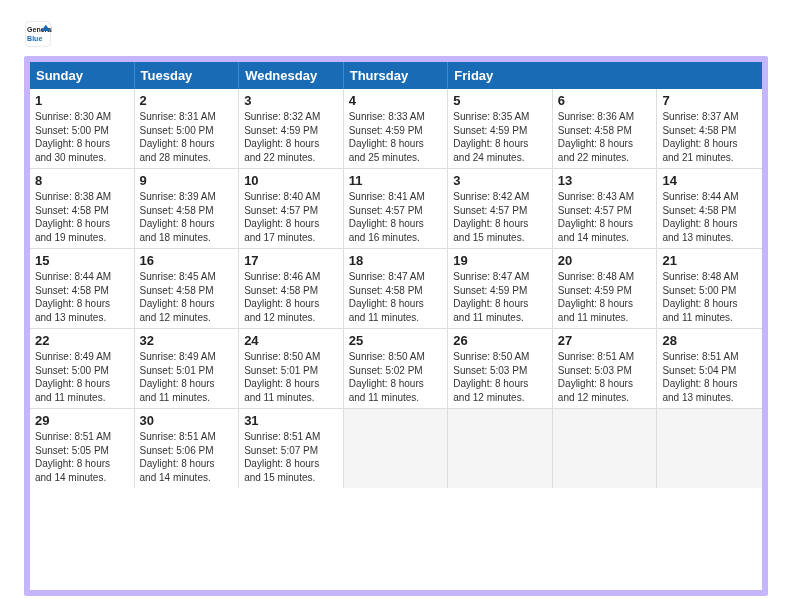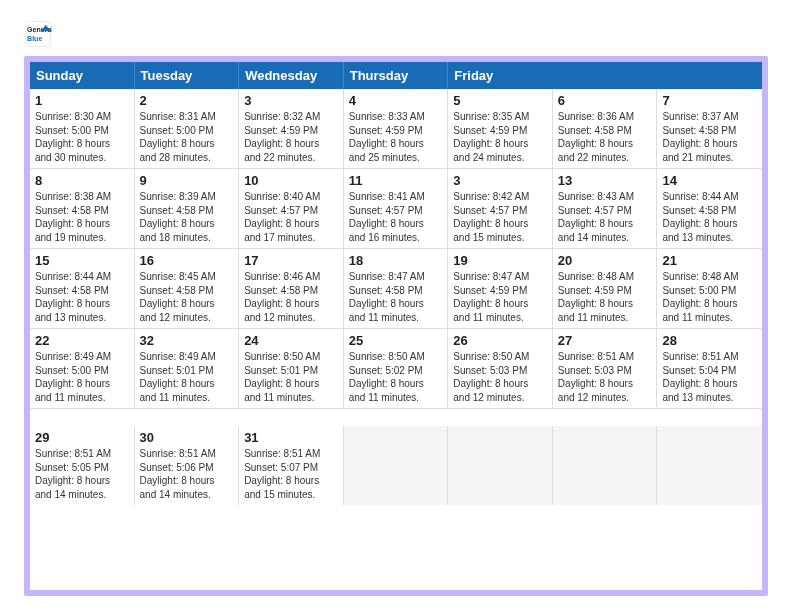--- a/index.html
+++ b/index.html
@@ -68,21 +68,21 @@
     .cal-body {
       display: flex;
       flex-direction: column;
     }
     .cal-row {
       display: grid;
       grid-template-columns: repeat(7, 1fr);
       border-bottom: 1px solid #ddd;
       flex: 1;
     }
-    .cal-row:last-child { border-bottom: none; margin-top: 17px; }
+    .cal-row:last-child { border-bottom: none; }
     .cal-cell {
       padding: 4px 5px;
       border-right: 1px solid #ddd;
       min-height: 78px;
       font-size: 10.5px;
       color: #333;
       vertical-align: top;
       background: #fff;
     }
     .cal-cell:last-child { border-right: none; }

